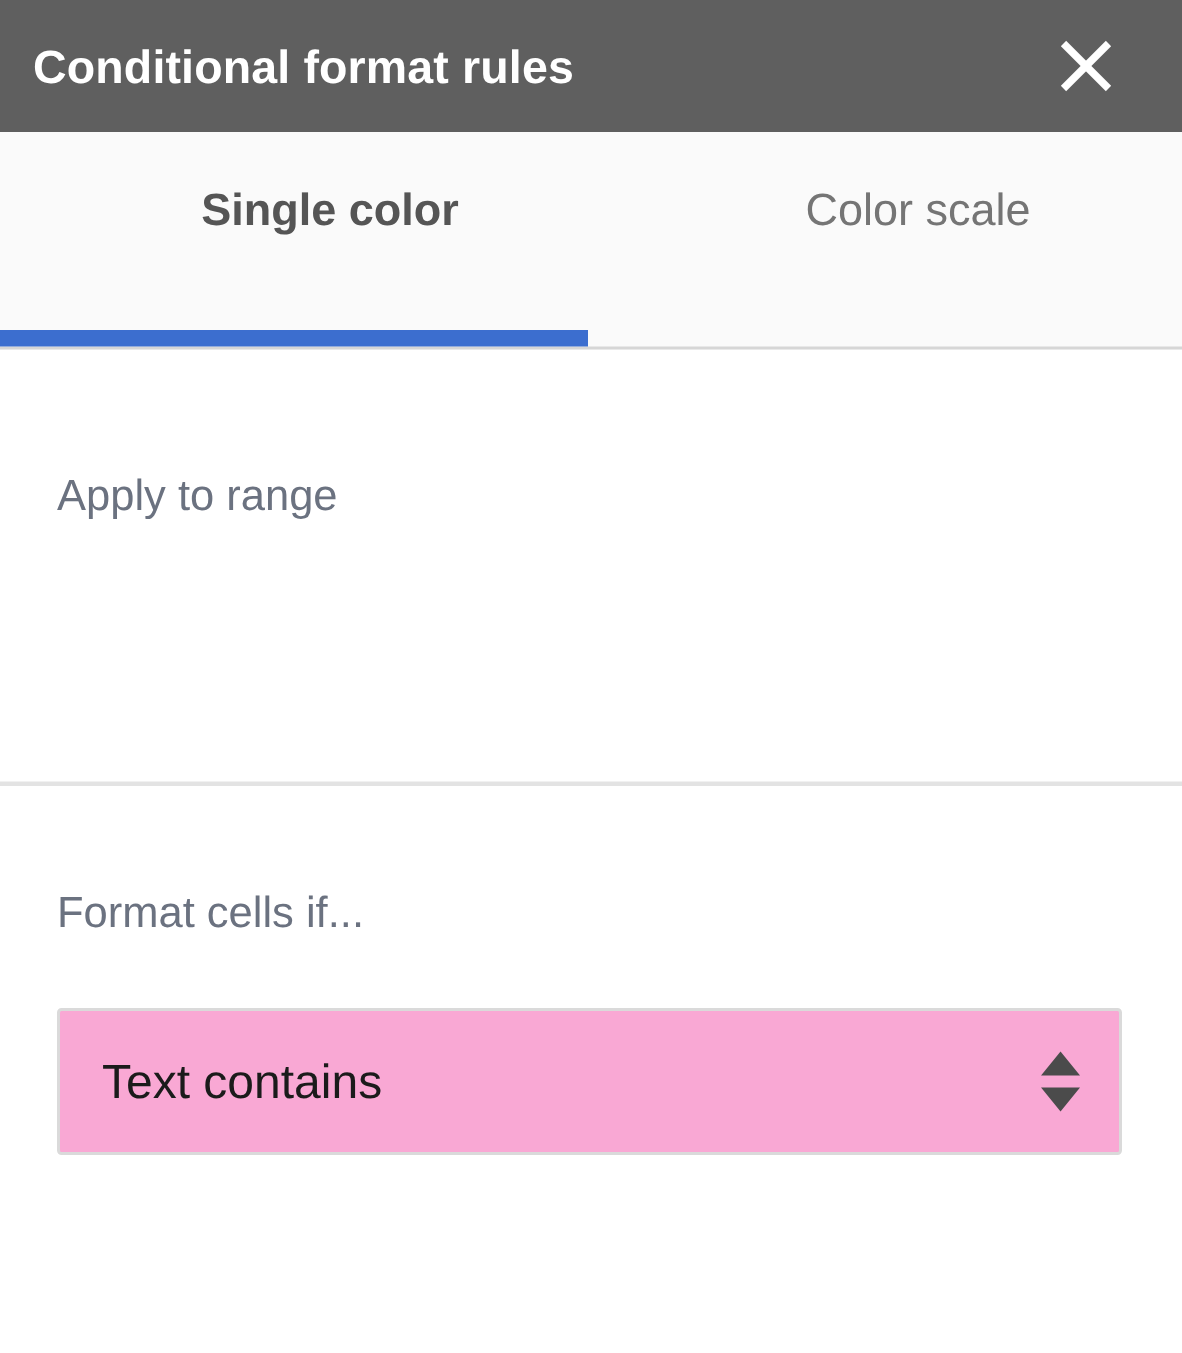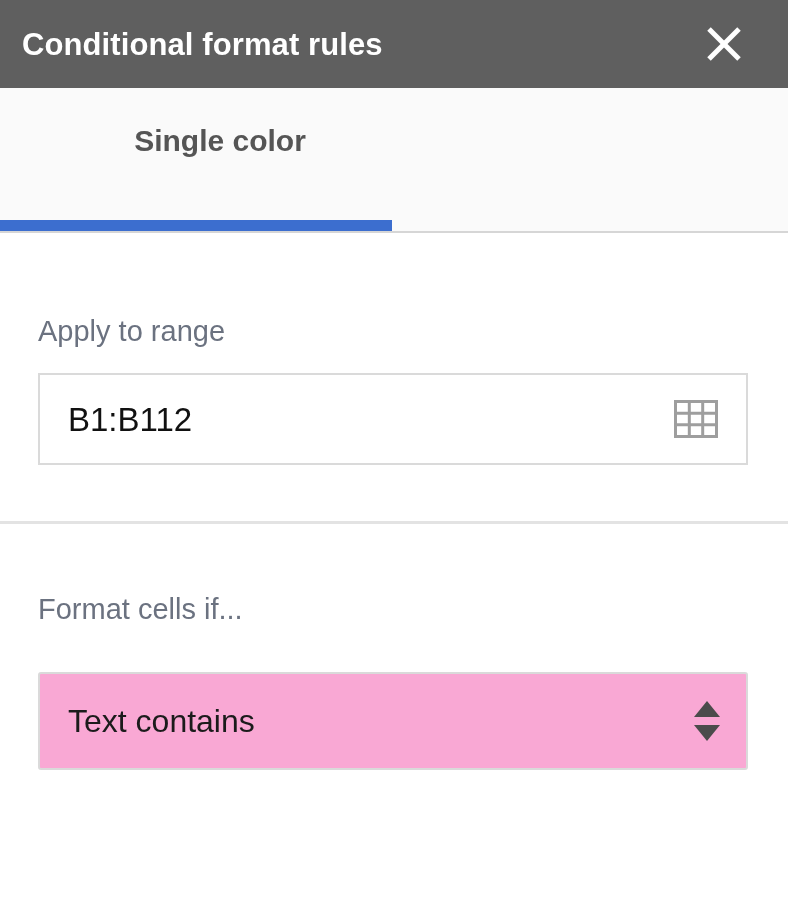--- a/index.html
+++ b/index.html
@@ -215,39 +215,29 @@
         </svg>
       </span>
     </div>
   </div>
 
   <div class="tab-bar">
     <div class="tab active">
       <span class="tab-label">Single color</span>
       <span class="tab-underline"></span>
     </div>
+    <div class="tab">
+      <span class="tab-label">Color scale</span>
+
+    </div>
   </div>
 
   <div class="section section-range">
     <div class="field-label">Apply to range</div>
 
-    <div class="input-row range-input">
-      <div class="text-input">
-        <span class="value">B1:B112</span>
-        <span class="grid-icon">
-          <svg width="44" height="38" viewBox="0 0 44 38" aria-hidden="true">
-            <rect x="1.5" y="1.5" width="41" height="35" fill="none" stroke="#9e9e9e" stroke-width="3"></rect>
-            <line x1="15.3" y1="1.5" x2="15.3" y2="36.5" stroke="#9e9e9e" stroke-width="3"></line>
-            <line x1="28.7" y1="1.5" x2="28.7" y2="36.5" stroke="#9e9e9e" stroke-width="3"></line>
-            <line x1="1.5" y1="13.2" x2="42.5" y2="13.2" stroke="#9e9e9e" stroke-width="3"></line>
-            <line x1="1.5" y1="24.8" x2="42.5" y2="24.8" stroke="#9e9e9e" stroke-width="3"></line>
-          </svg>
-        </span>
-      </div>
-    </div>
   </div>
 
   <div class="divider"></div>
 
   <div class="section section-format">
     <div class="field-label">Format cells if...</div>
 
     <div class="input-row select-row">
       <div class="select-box">
         <span class="value">Text contains</span>

